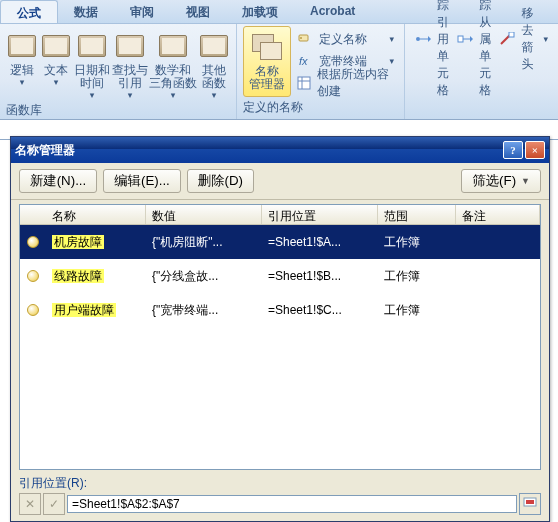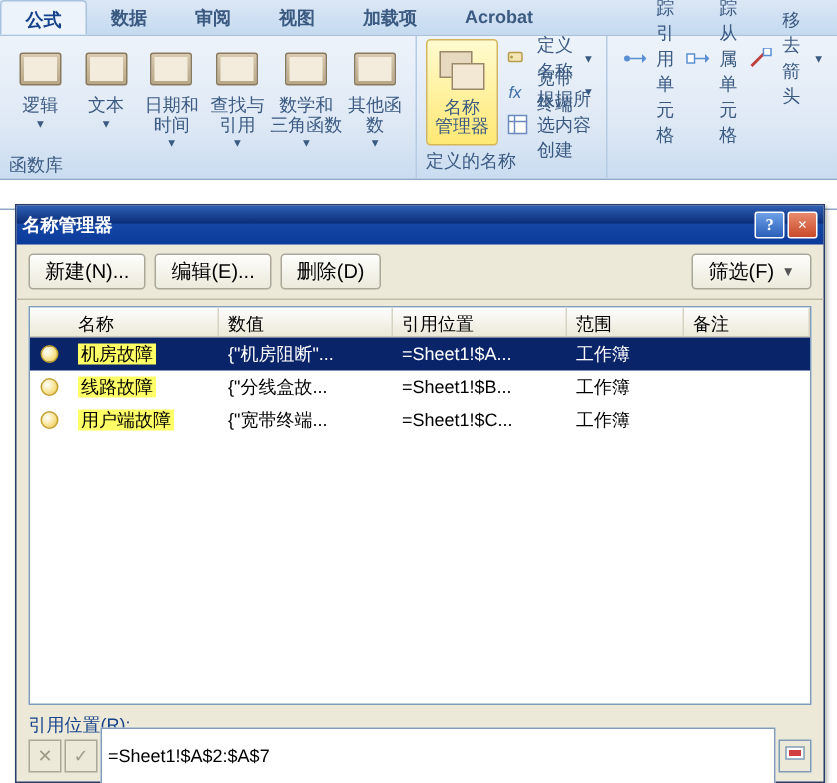--- a/index.html
+++ b/index.html
@@ -39,50 +39,50 @@
 .tbtn.close{background:linear-gradient(#e98a6d,#c84b2a);}
 .dlg-toolbar{display:flex;align-items:center;gap:6px;padding:6px 8px;border-bottom:1px solid #c0bca8;}
 .dlg-btn{height:24px;padding:0 10px;background:linear-gradient(#fdfdfb,#eceadb);border:1px solid #aca899;border-radius:3px;color:#000;display:inline-flex;align-items:center;gap:3px;}
 .dlg-btn .dd{font-size:9px;color:#555;margin-left:2px;}
 .dlg-toolbar .sp{flex:1;}
 .dlg-list{margin:4px 8px 0 8px;height:266px;border:1px solid #7f9db9;background:#fff;overflow:hidden;}
 .dlg-cols{display:flex;height:20px;background:linear-gradient(#fdfdfd,#ece9d8);border-bottom:1px solid #c8c5b4;}
 .colh{padding:3px 6px;border-right:1px solid #d6d3c2;color:#000;}
 .c0{width:26px;border-right:none;}
 .c1{width:100px;} .c2{width:116px;} .c3{width:116px;} .c4{width:78px;} .c5{flex:1;}
-.row{display:flex;height:22px;align-items:center;}
+.row{display:flex;height:34px;align-items:center;}
 .row .c0{display:flex;align-items:center;justify-content:center;}
 .row.sel{background:#0a246a;color:#fff;}
 .nm{background:#ffff66;color:#000;padding:0 2px;}
 .row.sel .nm{background:#ffff66;color:#000;}
 .cell{padding:0 6px;white-space:nowrap;overflow:hidden;}
 .iconcircle{width:12px;height:12px;border:1px solid #c2a030;border-radius:50%;background:radial-gradient(circle at 35% 35%,#fff,#f6e08a 60%,#d9b83e);} 
 .dlg-ref{position:absolute;left:8px;right:8px;bottom:6px;}
 .dlg-ref-lbl{color:#15428b;margin-bottom:1px;}
 .refbox{display:flex;align-items:center;height:22px;}
 .refbox .xv{width:22px;height:22px;border:1px solid #aca899;background:#ece9d8;display:flex;align-items:center;justify-content:center;color:#9e9b88;margin-right:2px;}
-.refbox input{flex:1;height:38px;border:1px solid #7f9db9;background:#fff;padding:0 4px;font-family:Tahoma,sans-serif;font-size:12px;}
+.refbox input{flex:1;height:18px;border:1px solid #7f9db9;background:#fff;padding:0 4px;font-family:Tahoma,sans-serif;font-size:12px;}
 .refbox .picker{width:22px;height:22px;border:1px solid #7f9db9;background:#ece9d8;display:flex;align-items:center;justify-content:center;margin-left:2px;}
 svg{display:block;}
 </style>
 </head>
 <body>
 
 <div class="ribbon-tabs">
   <div class="ribbon-tab active">公式</div>
   <div class="ribbon-tab">数据</div>
   <div class="ribbon-tab">审阅</div>
   <div class="ribbon-tab">视图</div>
   <div class="ribbon-tab">加载项</div>
   <div class="ribbon-tab">Acrobat</div>
 </div>
 
 <div class="ribbon-body">
 
-  <div class="ribbon-group" style="width:278px">
+  <div class="ribbon-group" style="width:237px">
     <div class="ribbon-group-row">
       <div class="rbtn-big">
           <span class="ic">
             <span class="ic-book"></span>
           </span>
           <span class="lbl">逻辑</span>
           <span class="dd">▾</span>
         </div>
       <div class="rbtn-big">
           <span class="ic">

